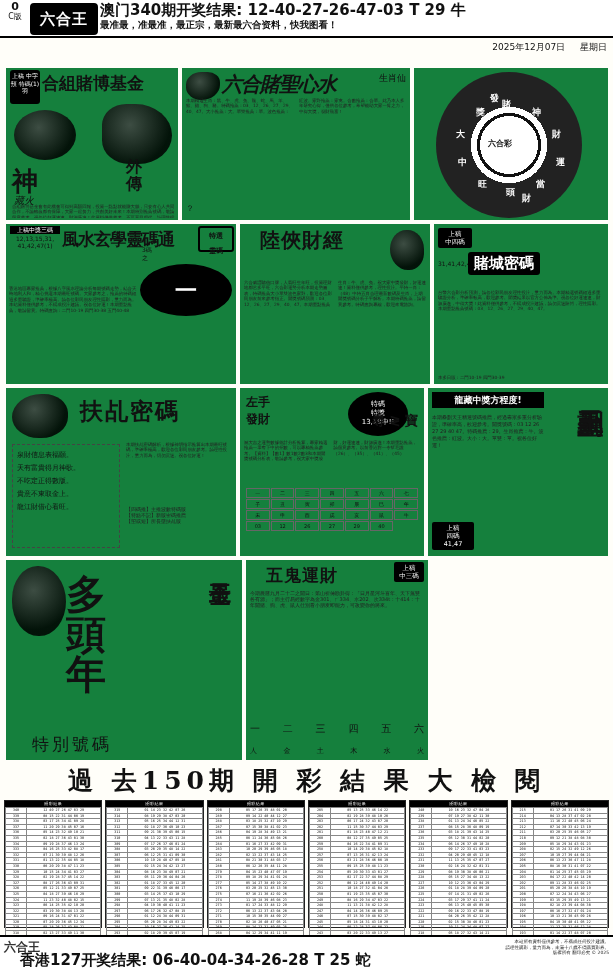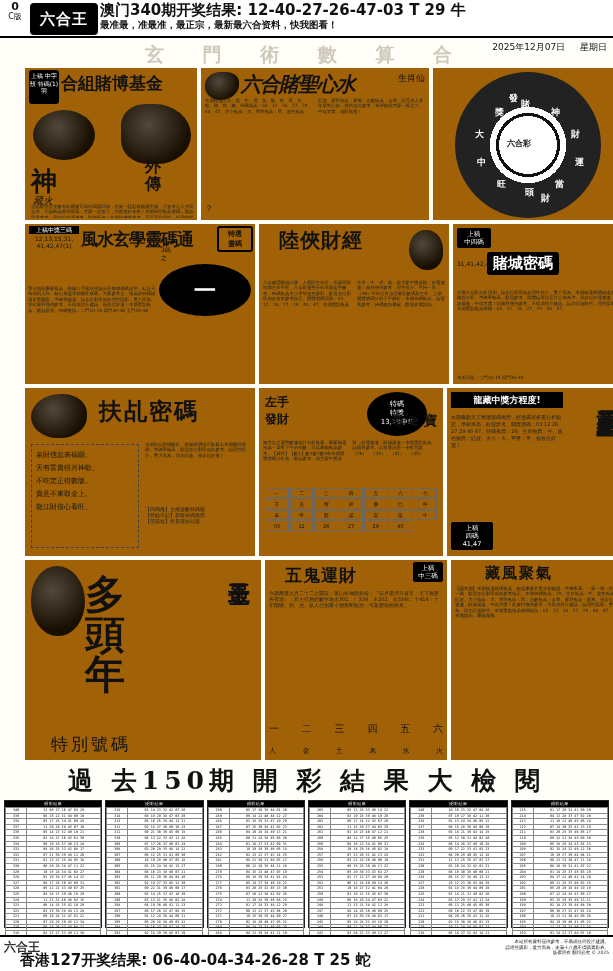--- a/index.html
+++ b/index.html
@@ -59,23 +59,22 @@
     text-align: center;
     font-family: "DejaVu Serif", serif;
     font-size: 19px; letter-spacing: 16px; color: #cfc9bb;
     font-weight: bold;
     padding-top: 2px;
   }
 
   
   .card {
     position: absolute;
-    background: #a16207;
+    background: #15803d;
     overflow: hidden;
-    margin-left: 19px;
   }
   .tiny { font-size: 4.4px; line-height: 5.4px; color: #222; }
   .tiny2 { font-size: 5px; line-height: 6px; color: #222; }
   .badge-tall {
     position: absolute; background: #000; color: #fff;
     font-size: 6.5px; line-height: 8px; text-align: center;
     padding: 2px 2px; border-radius: 2px;
   }
 
   
@@ -135,21 +134,21 @@
   }
   .fs-num .hdr { background: #000; color: #fff; display: block; margin-bottom: 1px; }
   .fs-title {
     position: absolute; left: 56px; top: 4px;
     font-size: 17px; font-weight: bold; font-family: "DejaVu Serif", serif;
     letter-spacing: -1px;
   }
   .fs-stamp {
     position: absolute; right: 2px; top: 2px; width: 36px; height: 26px;
     border: 2px solid #000; border-radius: 3px;
-    font-size: 7px; line-height: 10px; text-align: center; padding-top: 1px;
+    font-size: 7px; line-height: 15px; text-align: center; padding-top: 1px;
     font-weight: bold;
   }
   .fs-body { position: absolute; left: 3px; top: 62px; width: 128px; }
   .fs-oval {
     position: absolute; left: 134px; top: 40px; width: 92px; height: 52px;
     border: 2px solid #000; border-radius: 50%;
     background: #000; color: #fff;
     font-size: 22px; font-weight: bold; text-align: center; line-height: 48px;
     font-family: "DejaVu Serif", serif;
   }
@@ -318,21 +317,20 @@
     </div>
     <div class="logo-box">六合王</div>
     <div class="headline">澳门340期开奖结果: 12-40-27-26-47-03 T 29 牛</div>
     <div class="subline">最准最，准最准，最正宗，最新最六合资料，快我图看！</div>
     <div class="top-date">
       <span>2025年12月07日</span>
       <span>星期日</span>
     </div>
   </div>
 
-  <div class="masthead">玄 門 術 數 算 合</div>
 
   <div class="card" id="c-shenwai">
     <div class="shenwai-badge">上稿
 中字預
 特碼(1)羽</div>
     <div class="shenwai-title">合組賭博基金</div>
     <div class="ink-blob" style="left:8px; top:42px; width:62px; height:50px;"></div>
     <div class="ink-blob" style="left:96px; top:36px; width:70px; height:60px; border-radius:40% 60% 55% 45%;"></div>
     <div class="shenwai-big">神</div>
     <div style="position:absolute; left:120px; top:90px; font-size:16px; font-weight:bold; font-family:'DejaVu Serif',serif; line-height:17px; white-space:pre;">外
@@ -485,24 +483,20 @@
     <div class="wg-row2">
       <span>人</span>
       <span>金</span>
       <span>土</span>
       <span>木</span>
       <span>水</span>
       <span>火</span>
     </div>
   </div>
 
-  <div class="card" id="c-cangfeng">
-    <div class="cf-title">藏風聚氣</div>
-    <div class="tiny cf-body" style="height:168px; overflow:hidden;">【國考期】本期精選號碼推薦，經過專家多重分析驗證，準確率高。一家一號一肖一波一碼，歡迎各位彩民朋友參考指正。本期特碼推薦：29。生肖推薦：牛。波色推薦：紅波。大小推薦：大。單雙推薦：單。合數推薦：合單。家野推薦：家禽。祝各位好運連連，財源廣進，中得大獎！此資料僅供參考，不構成投注建議，請理性購彩，量力而為，切勿沉迷賭博。本期重點推薦號碼組合：03、12、26、27、29、40、47。歡迎來電諮詢，專線服務。</div>
-  </div>
 
   <div class="results-hdr">
     <span class="t">過 去</span><span class="t n">150</span><span class="t">期 開 彩 結 果 大 檢 閱</span>
   </div>
 
   <div class="results-grid">
     <div class="rcol">
       <div class="rhdr">開彩結果</div>
       <table>
           <tbody id="rt0">

